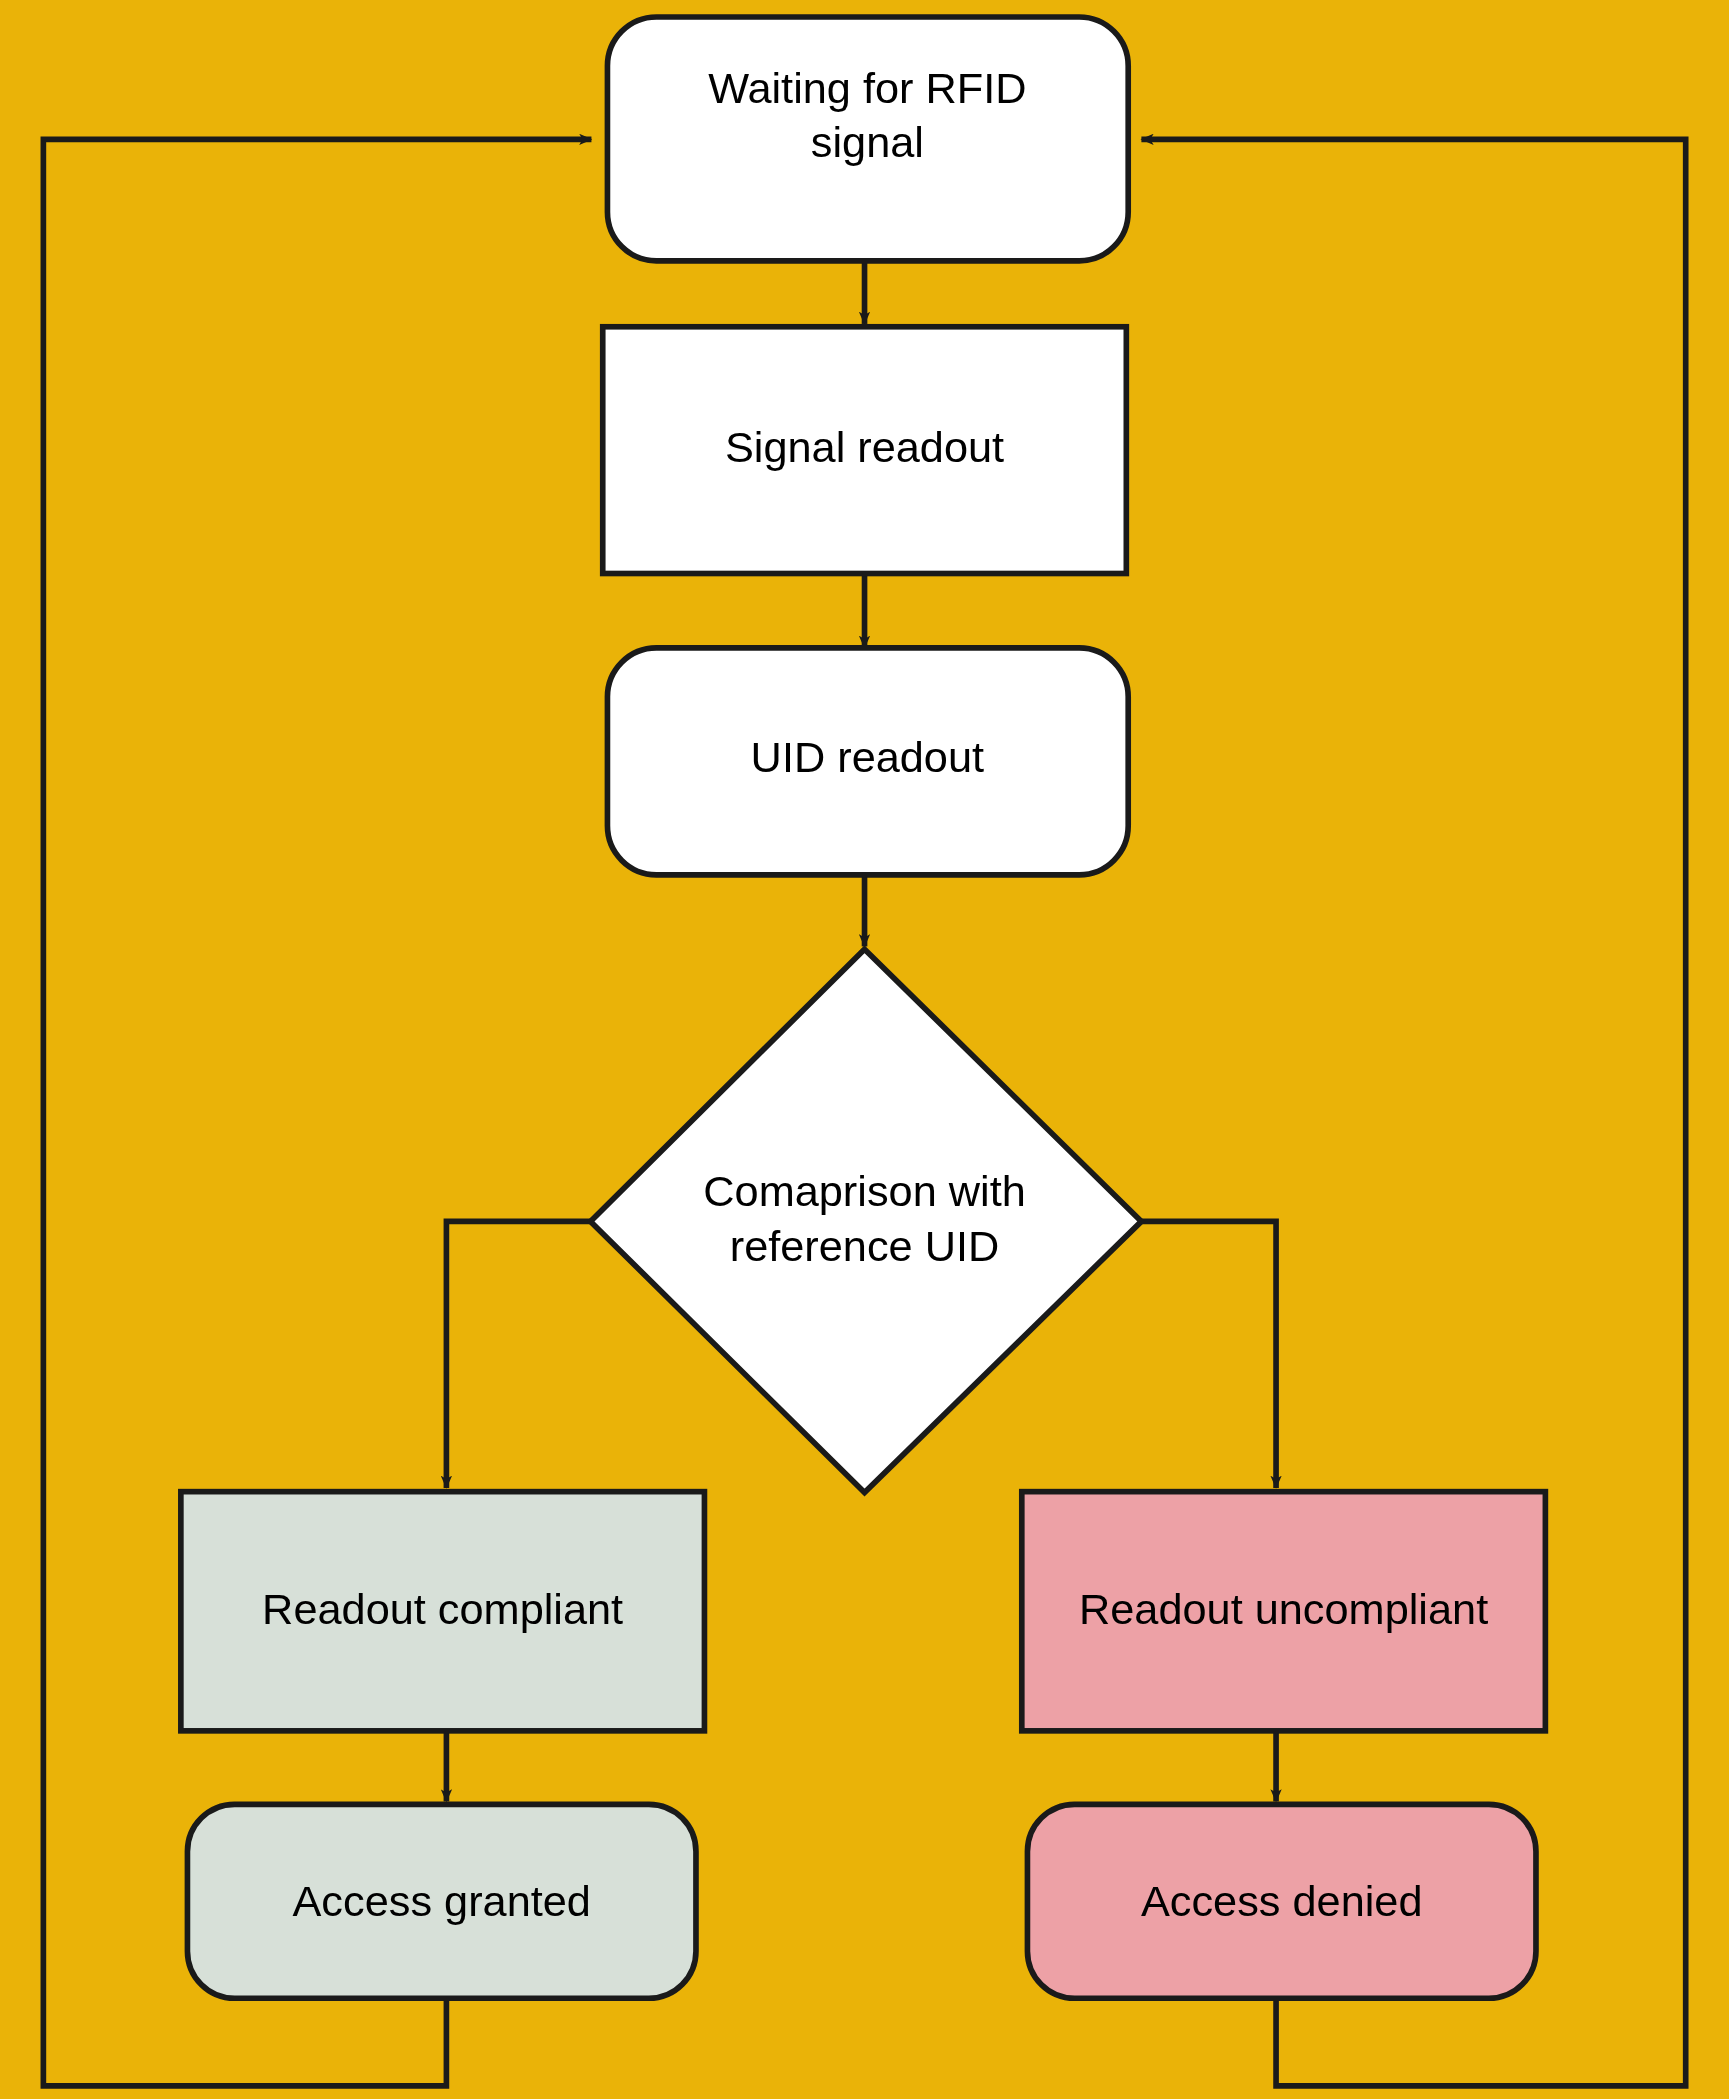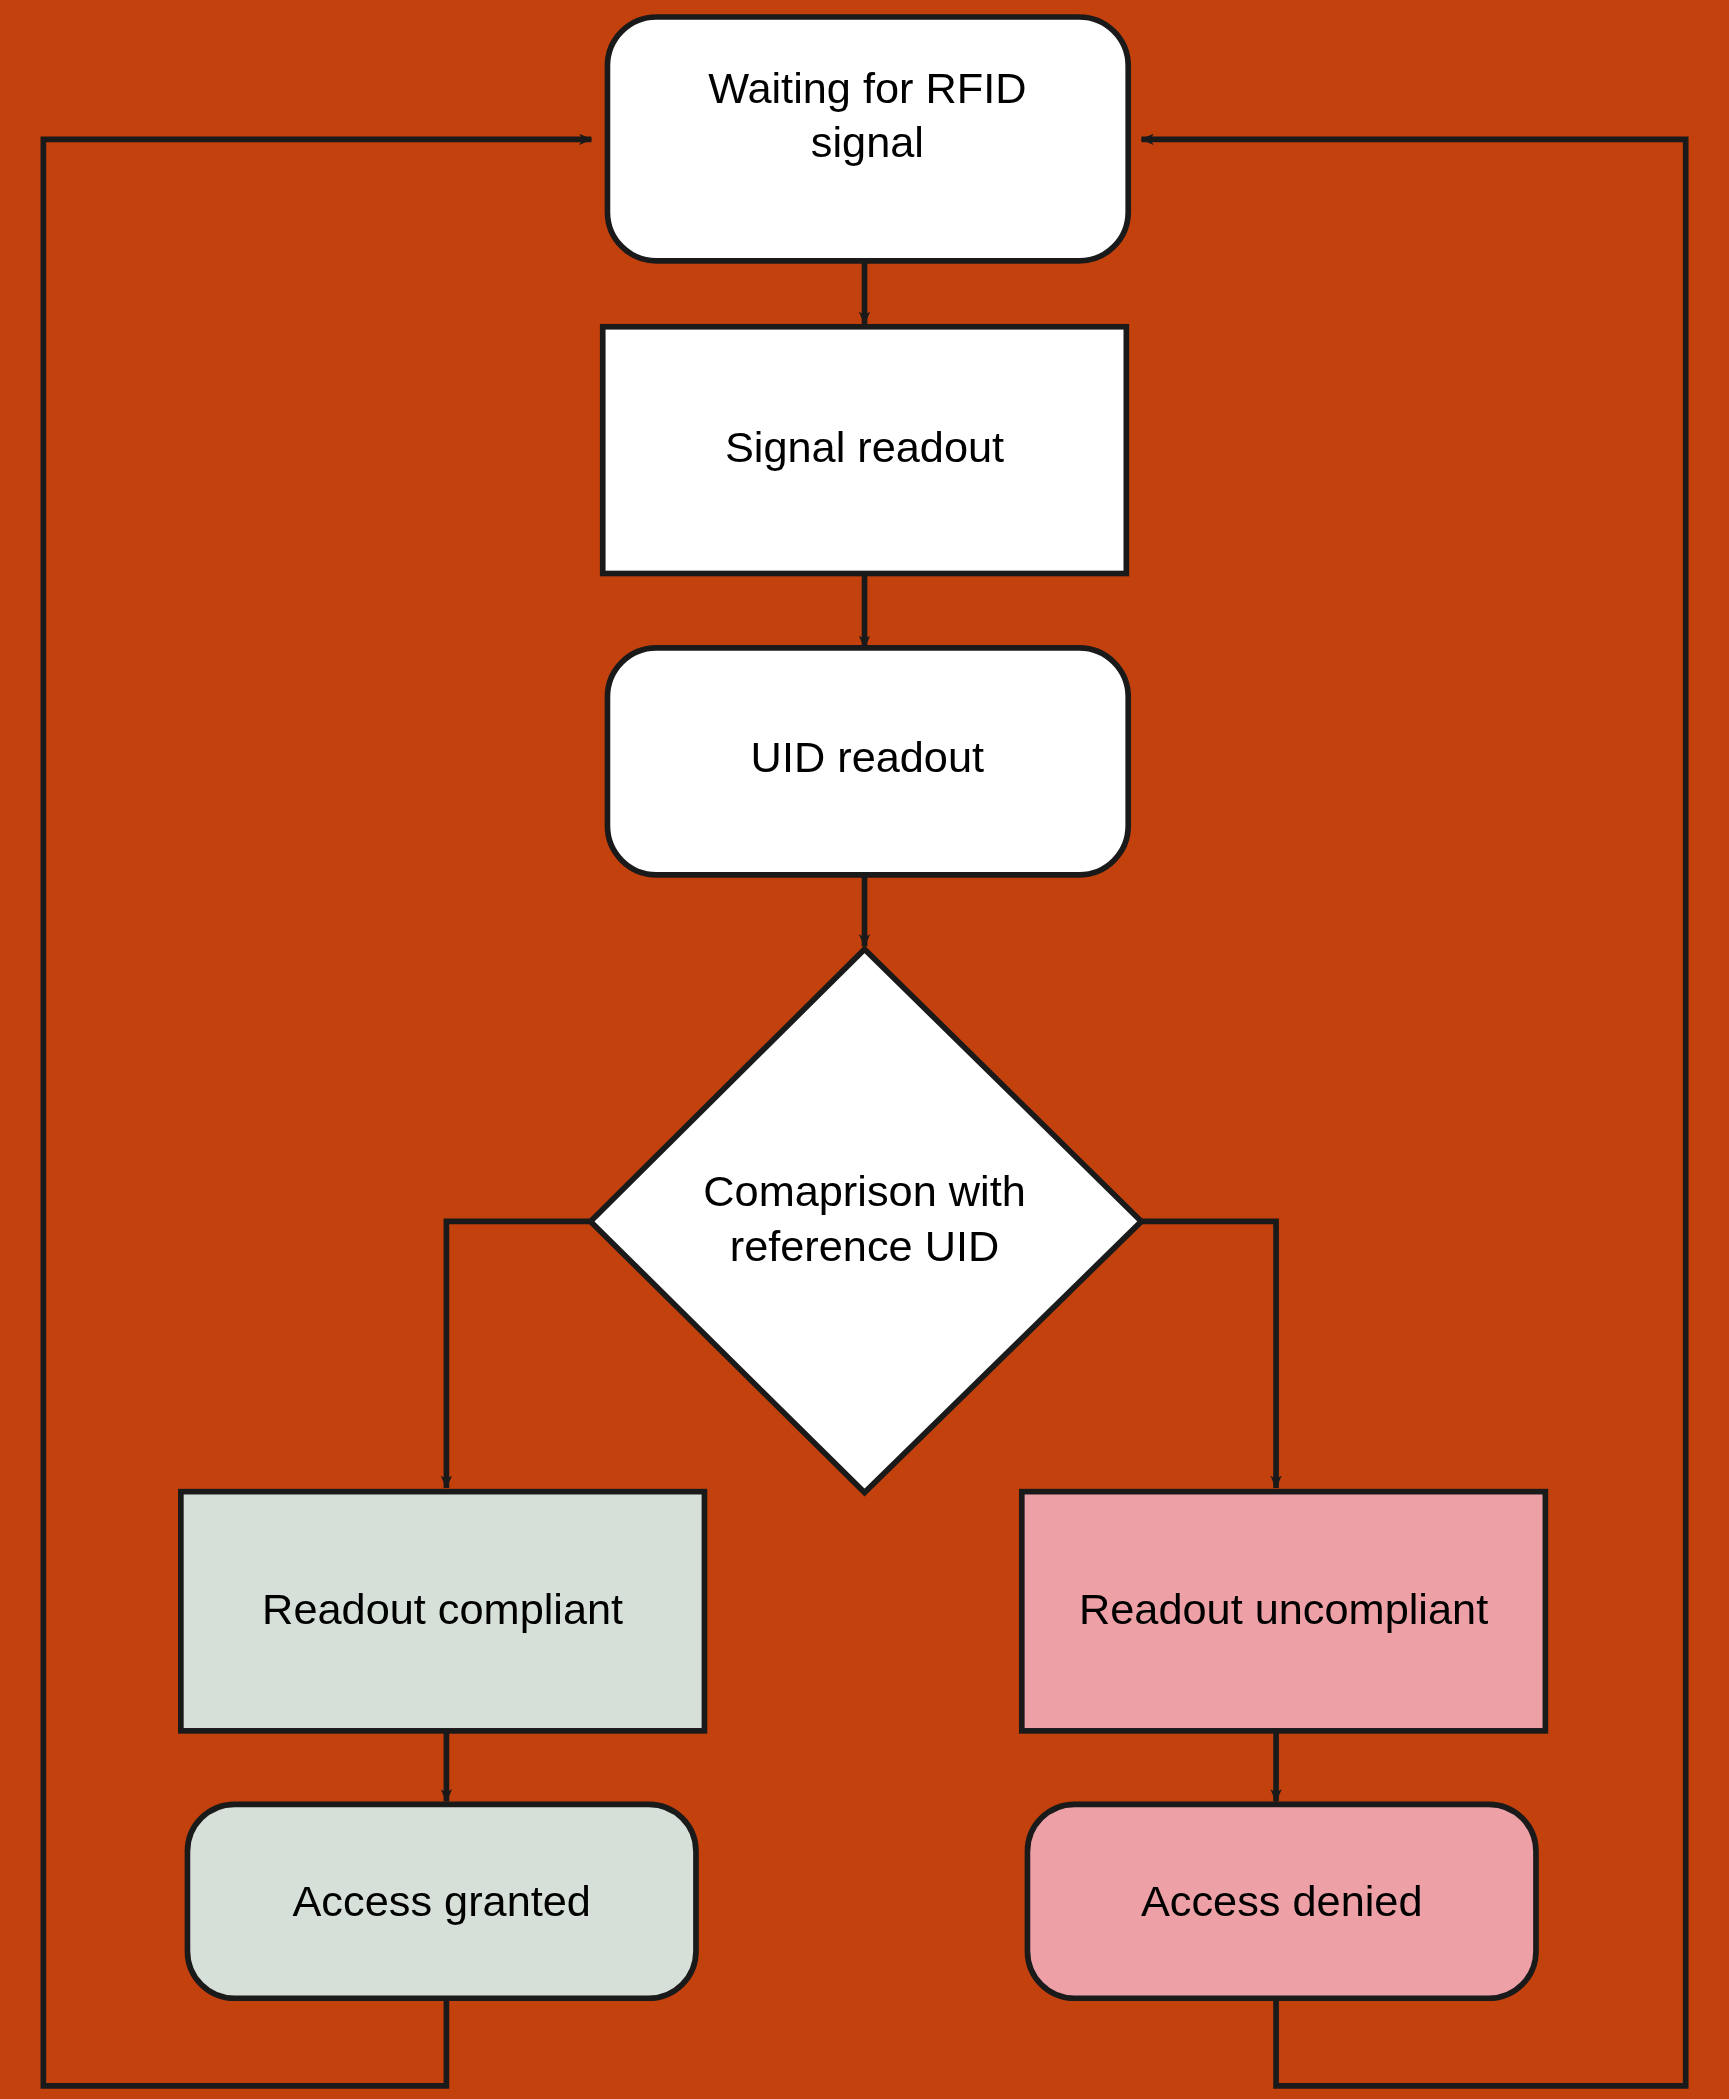--- a/index.html
+++ b/index.html
@@ -10,21 +10,21 @@
   body {
     width: 1730px;
     height: 2100px;
     font-family: "Liberation Sans", sans-serif;
     overflow: hidden;
   }
   #flow-root {
     position: relative;
     width: 1730px;
     height: 2100px;
-    background: #c2410c;
+    background: #eab308;
   }
   svg#flow-svg {
     display: block;
     width: 1730px;
     height: 2100px;
   }
   .node-shape {
     stroke: #1a1a1a;
     stroke-width: 6;
   }

